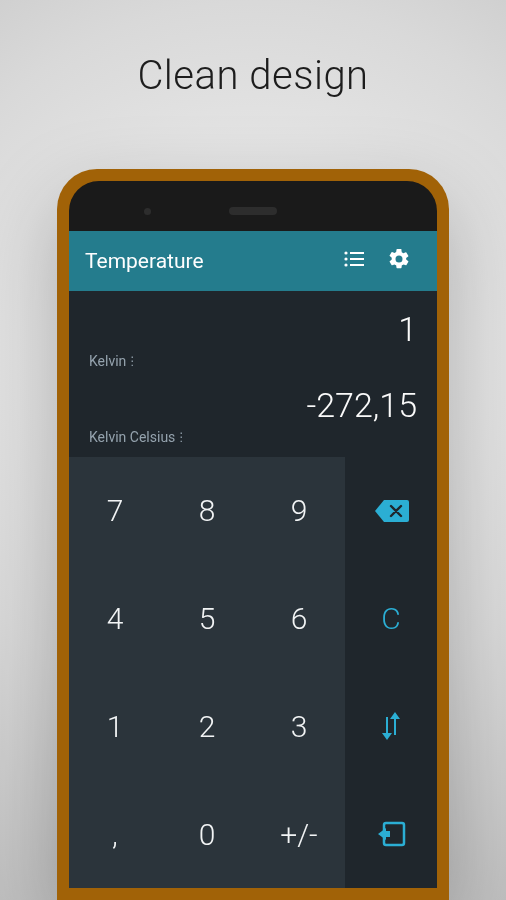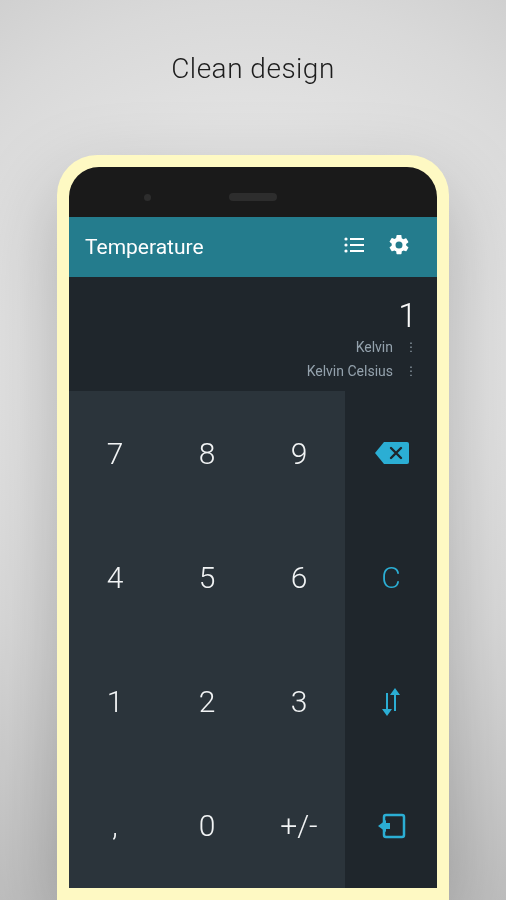--- a/index.html
+++ b/index.html
@@ -5,32 +5,32 @@
   * { box-sizing: border-box; margin: 0; padding: 0; }
   html, body { width: 506px; height: 900px; overflow: hidden; }
   body {
     font-family: "Roboto", "Helvetica Neue", Arial, sans-serif;
     background: radial-gradient(circle at 50% 40%, #f4f4f4 0%, #d9d9d9 60%, #bfbfbf 100%);
     display: flex;
     flex-direction: column;
     align-items: center;
   }
   .tagline {
-    font-size: 28px;
+    font-size: 40px;
     font-weight: 300;
     color: #1d1d1d;
     margin-top: 52px;
     letter-spacing: 0.5px;
   }
 
   .phone {
     margin-top: 70px;
     width: 392px;
     height: 780px;
-    background: #fef9c3;
+    background: #a16207;
     border-radius: 40px 40px 0 0;
     padding: 12px;
     position: relative;
     box-shadow: 0 30px 80px rgba(0,0,0,0.25);
   }
   .phone-inner {
     background: #1a1a1a;
     width: 100%;
     height: 100%;
     border-radius: 30px 30px 0 0;
@@ -94,23 +94,23 @@
   }
   .value-large {
     color: #fafafa;
     font-size: 34px;
     font-weight: 300;
     text-align: right;
     padding-top: 12px;
   }
   .unit-line {
     display: flex;
-    justify-content: flex-end;
-    align-items: center;
-    gap: 12px;
+    justify-content: flex-start;
+    align-items: center;
+    gap: 0;
     margin-top: 4px;
     margin-bottom: 4px;
     color: #94a2ad;
     font-size: 14px;
     cursor: pointer;
   }
   .dots-v { color: #94a2ad; font-size: 12px; line-height: 12px; }
 
   .keypad {
     flex: 1;
@@ -169,20 +169,21 @@
           </span>
         </div>
       </div>
 
       <div class="display-area">
         <div class="value-large">1</div>
         <div class="unit-line">
           <span>Kelvin</span>
           <span class="dots-v">⋮</span>
         </div>
+        <div class="value-large">-272,15</div>
         <div class="unit-line">
           <span>Kelvin Celsius</span>
           <span class="dots-v">⋮</span>
         </div>
       </div>
 
       <div class="keypad">
         <div class="key">7</div>
         <div class="key">8</div>
         <div class="key">9</div>

